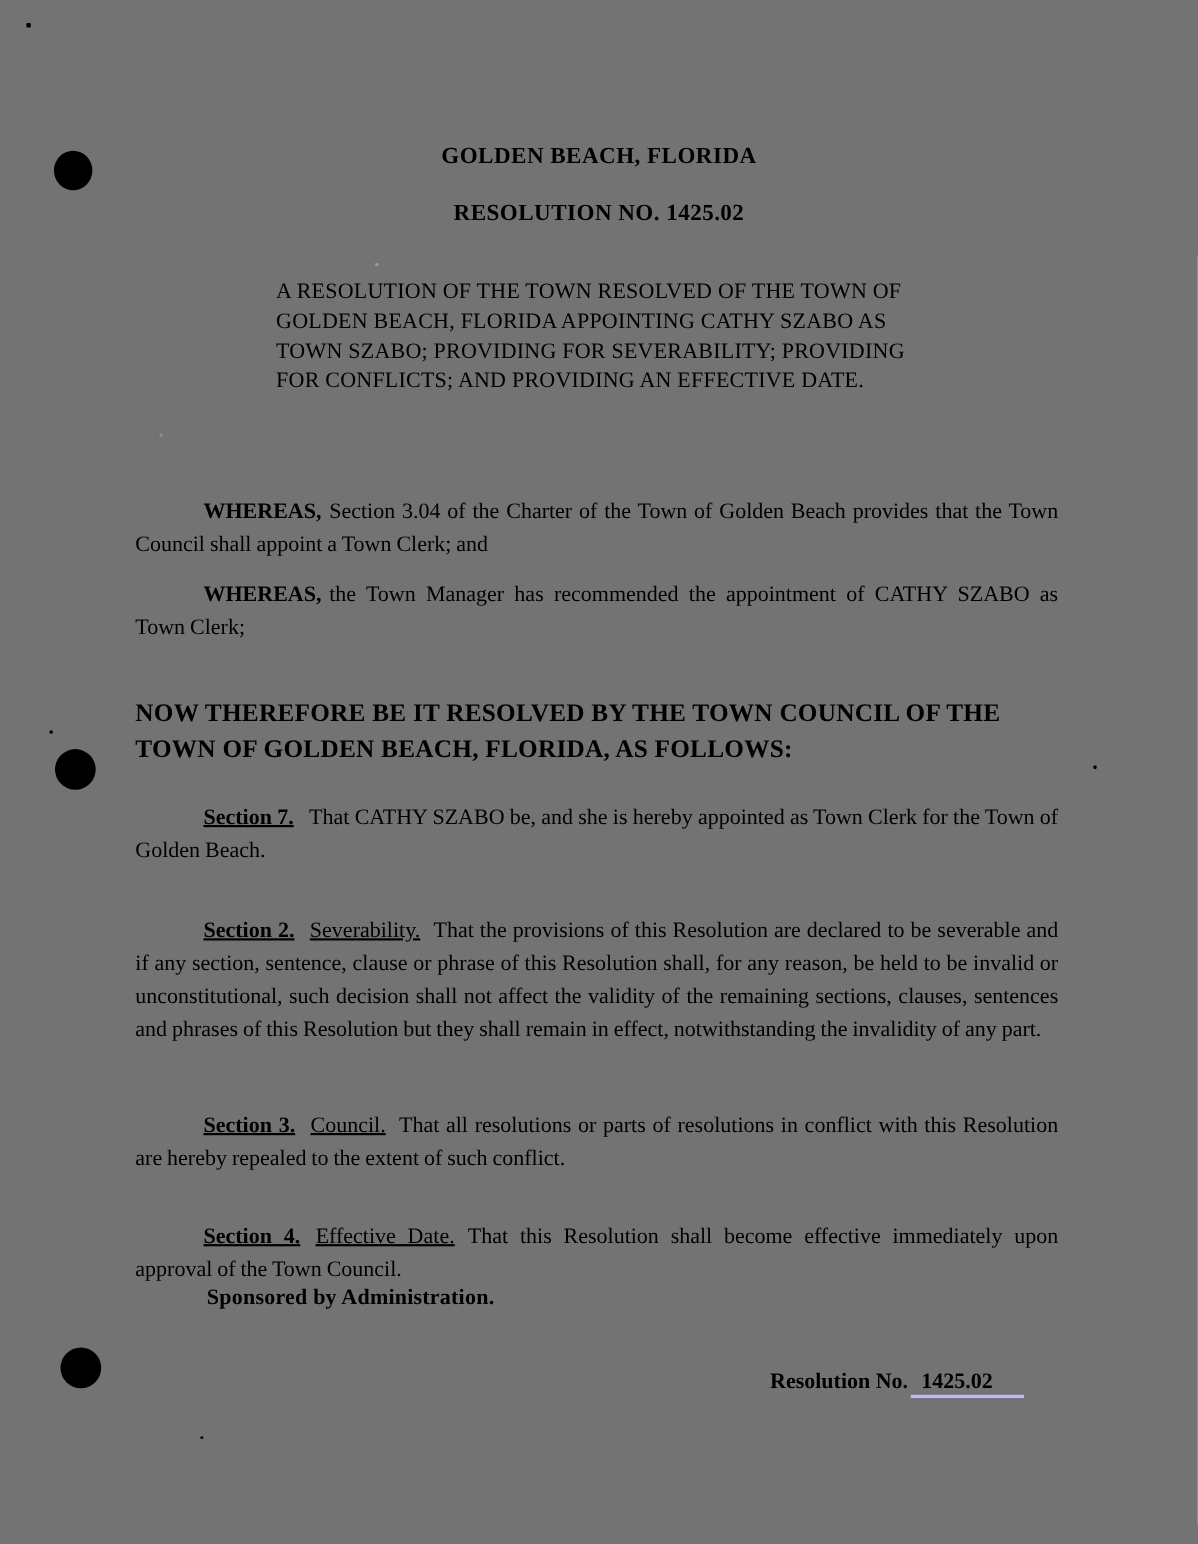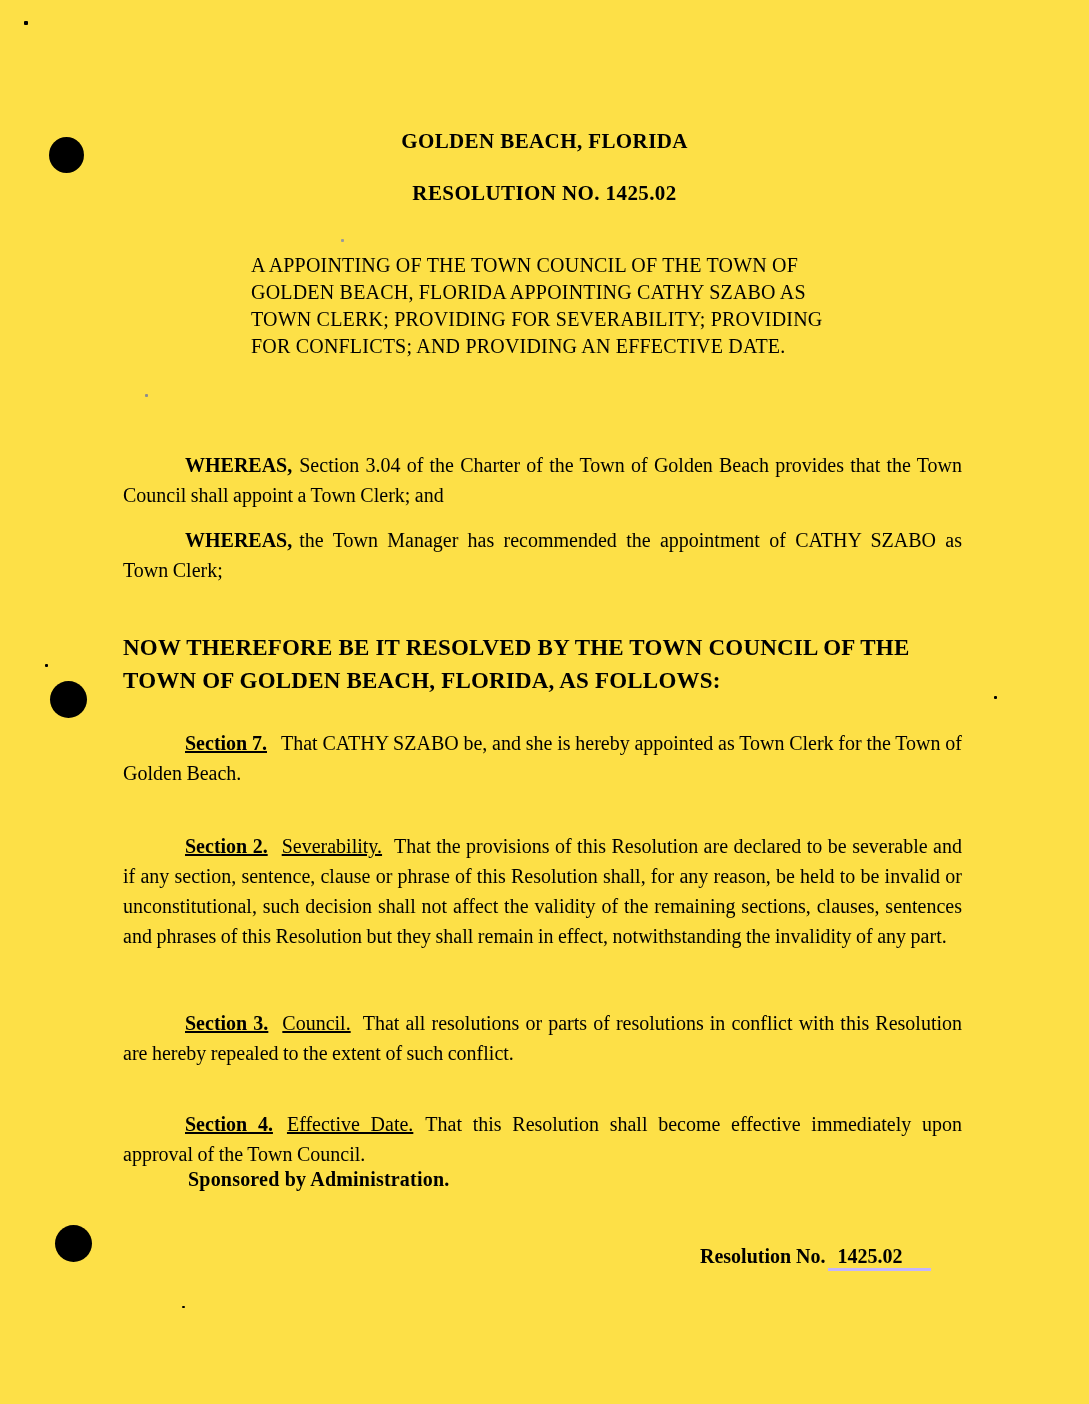--- a/index.html
+++ b/index.html
@@ -1,19 +1,19 @@
 <!DOCTYPE html>
 <html><head>
 <meta charset="utf-8">
 <style>
   html, body { margin:0; padding:0; background:#ffffff; }
   .page {
     position:relative;
     width:1089px; height:1404px;
-    background:#fde047;
+    background:#737373;
     font-family:"Liberation Serif","DejaVu Serif",serif;
     color:#000;
     overflow:hidden;
   }
   
   .hole { position:absolute; background:#000; border-radius:50%; }
   .hole-1 { left:49px;  top:137px;  width:35px; height:36px; }
   .hole-2 { left:50px;  top:681px;  width:37px; height:37px; }
   .hole-3 { left:55px;  top:1225px; width:37px; height:37px; }
   .speck { position:absolute; background:#000; border-radius:1px; }
@@ -90,23 +90,23 @@
   <div class="speck speck-2"></div>
   <div class="speck speck-3"></div>
   <div class="speck speck-4"></div>
   <div class="speck speck-5"></div>
   <div class="speck speck-6"></div>
 
   <div class="center-head head-city">GOLDEN BEACH, FLORIDA</div>
   <div class="center-head head-res">RESOLUTION NO. 1425.02</div>
 
   <div class="title-block">
-    <div class="title-line">A APPOINTING OF THE TOWN COUNCIL OF THE TOWN OF</div>
+    <div class="title-line">A RESOLUTION OF THE TOWN RESOLVED OF THE TOWN OF</div>
     <div class="title-line">GOLDEN BEACH, FLORIDA APPOINTING CATHY SZABO AS</div>
-    <div class="title-line">TOWN CLERK; PROVIDING FOR SEVERABILITY; PROVIDING</div>
+    <div class="title-line">TOWN SZABO; PROVIDING FOR SEVERABILITY; PROVIDING</div>
     <div class="title-line">FOR CONFLICTS; AND PROVIDING AN EFFECTIVE DATE.</div>
   </div>
 
   <p class="para indent w1"><span class="lead">WHEREAS,</span><span>Section 3.04 of the Charter of the Town of Golden Beach provides that the Town Council shall appoint a Town Clerk; and</span></p>
 
   <p class="para indent w2"><span class="lead">WHEREAS,</span><span>the Town Manager has recommended the appointment of CATHY SZABO as Town Clerk;</span></p>
 
   <p class="resolved">NOW THEREFORE BE IT RESOLVED BY THE TOWN COUNCIL OF THE TOWN OF GOLDEN BEACH, FLORIDA, AS FOLLOWS:</p>
 
   <p class="para indent s1"><span class="sec-label">Section 7.</span><span>That CATHY SZABO be, and she is hereby appointed as Town Clerk for the Town of Golden Beach.</span></p>

